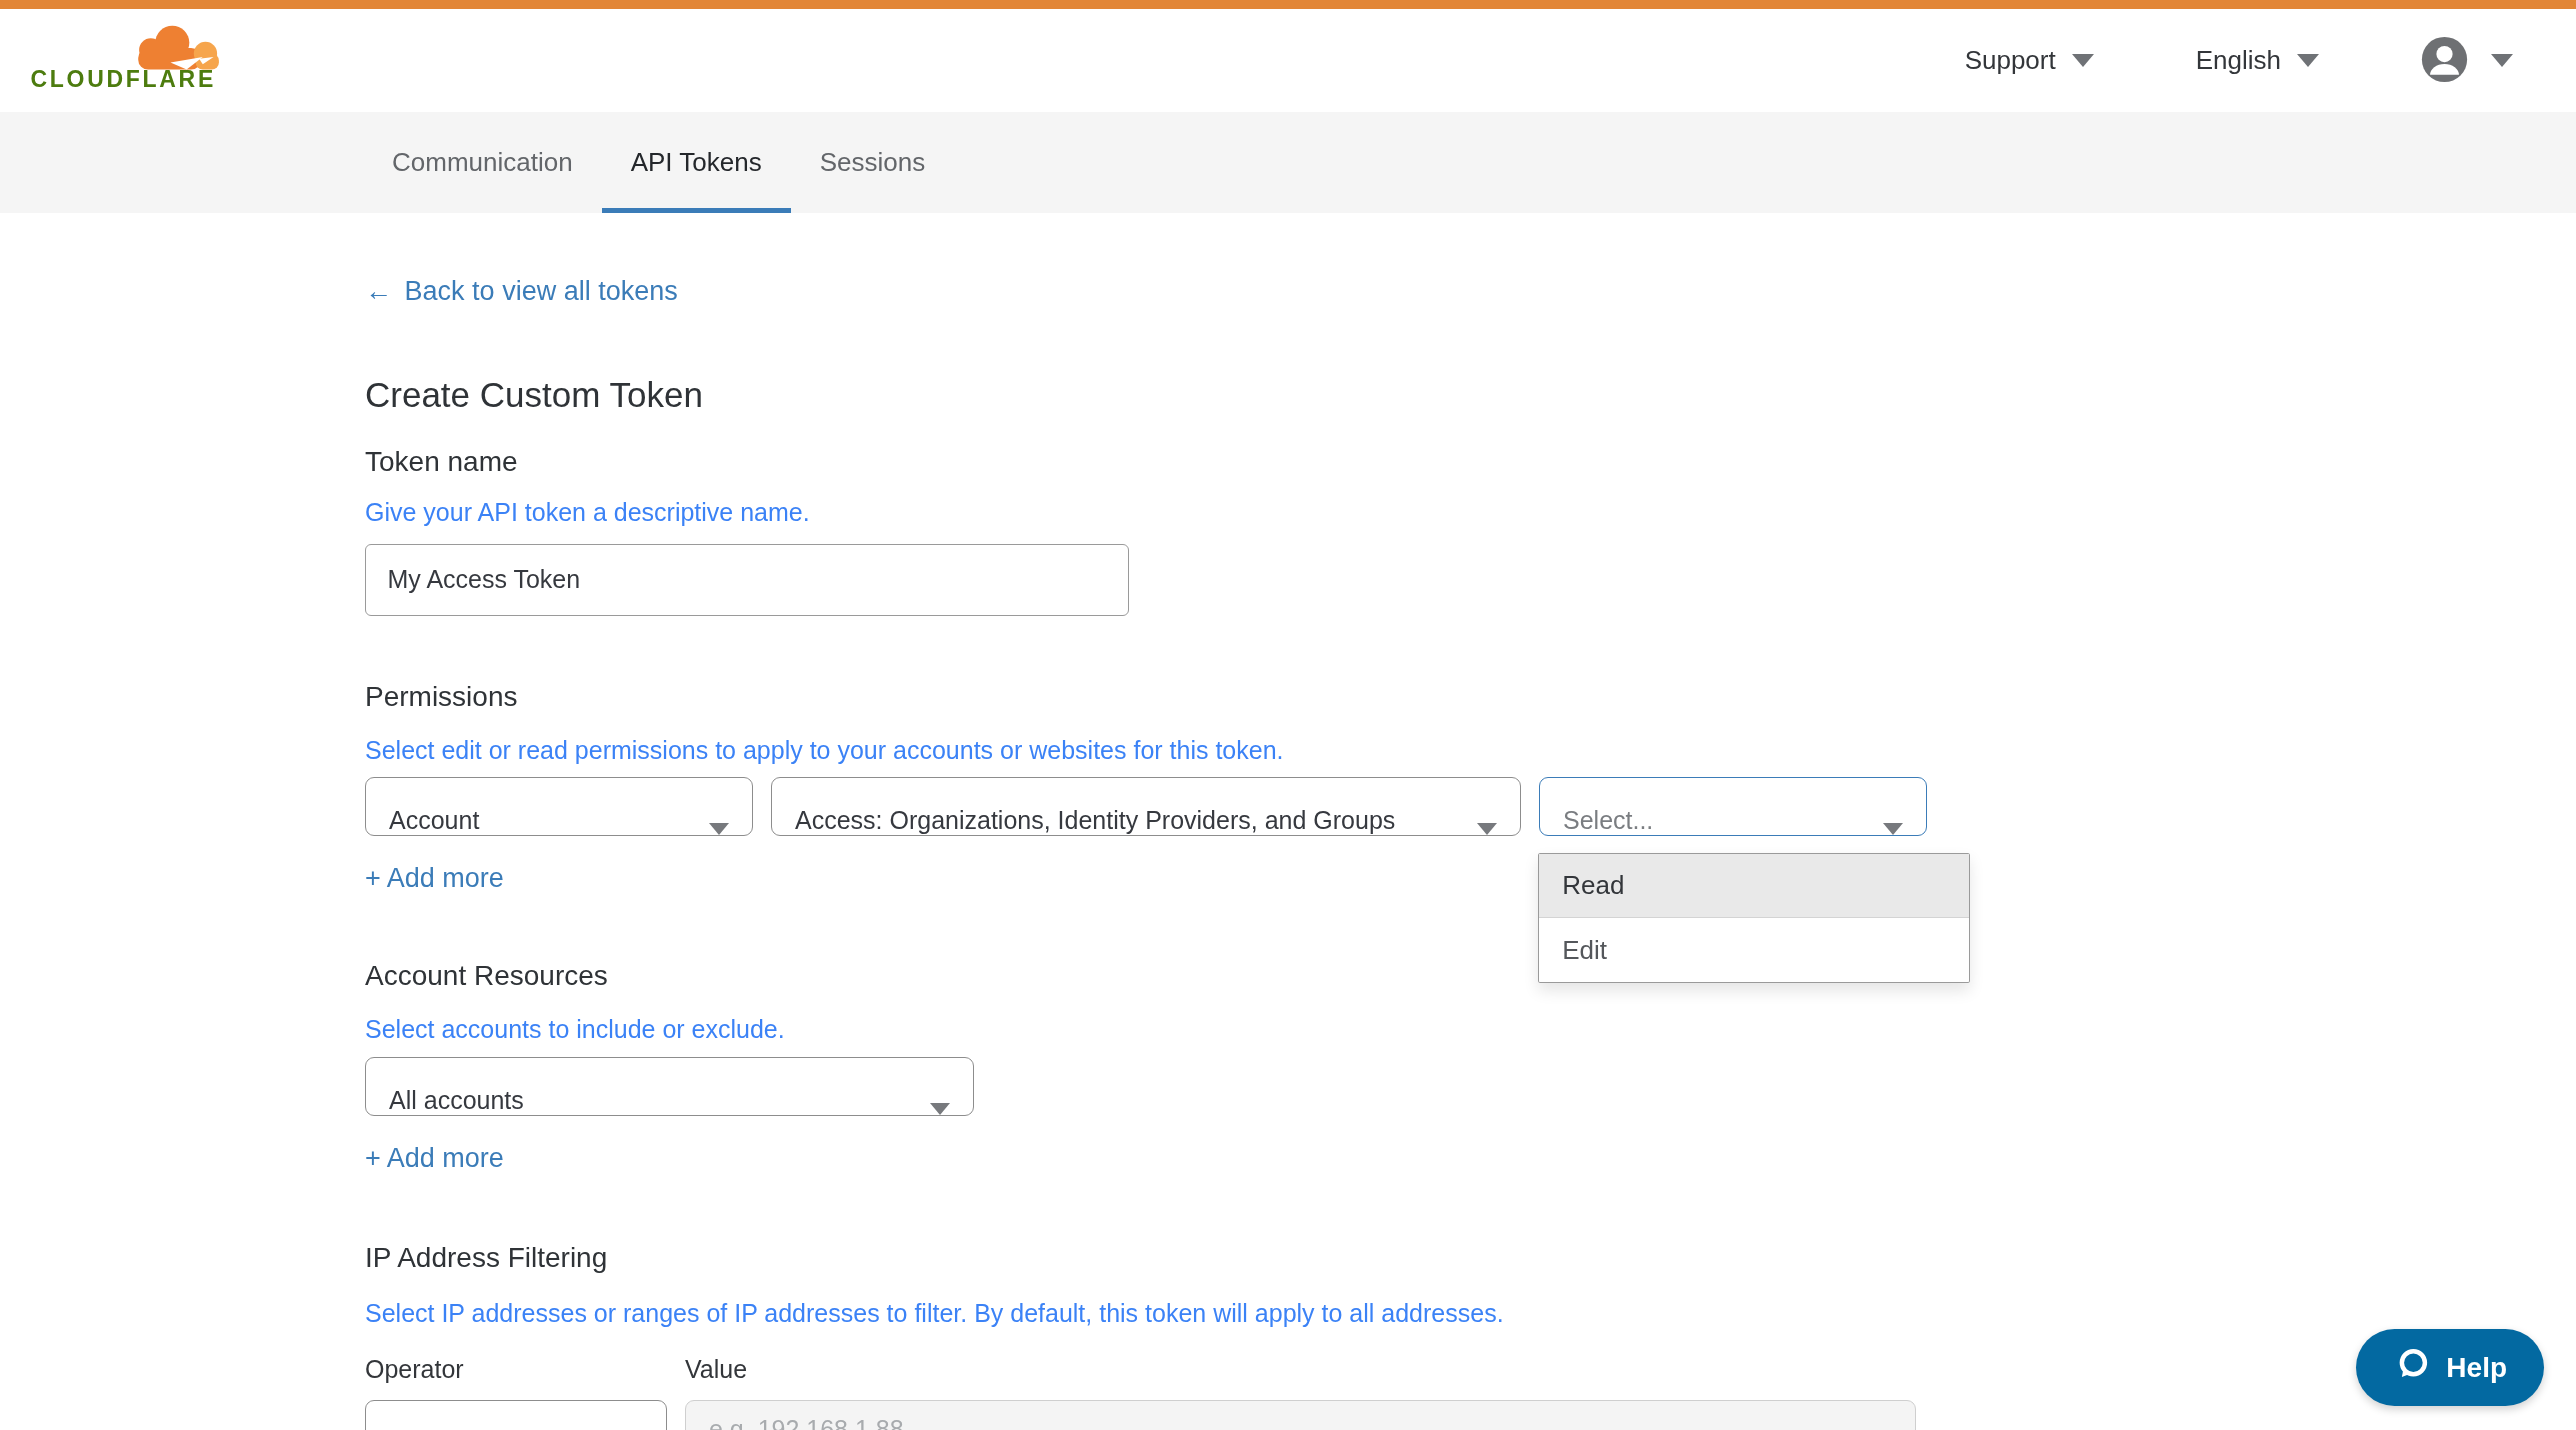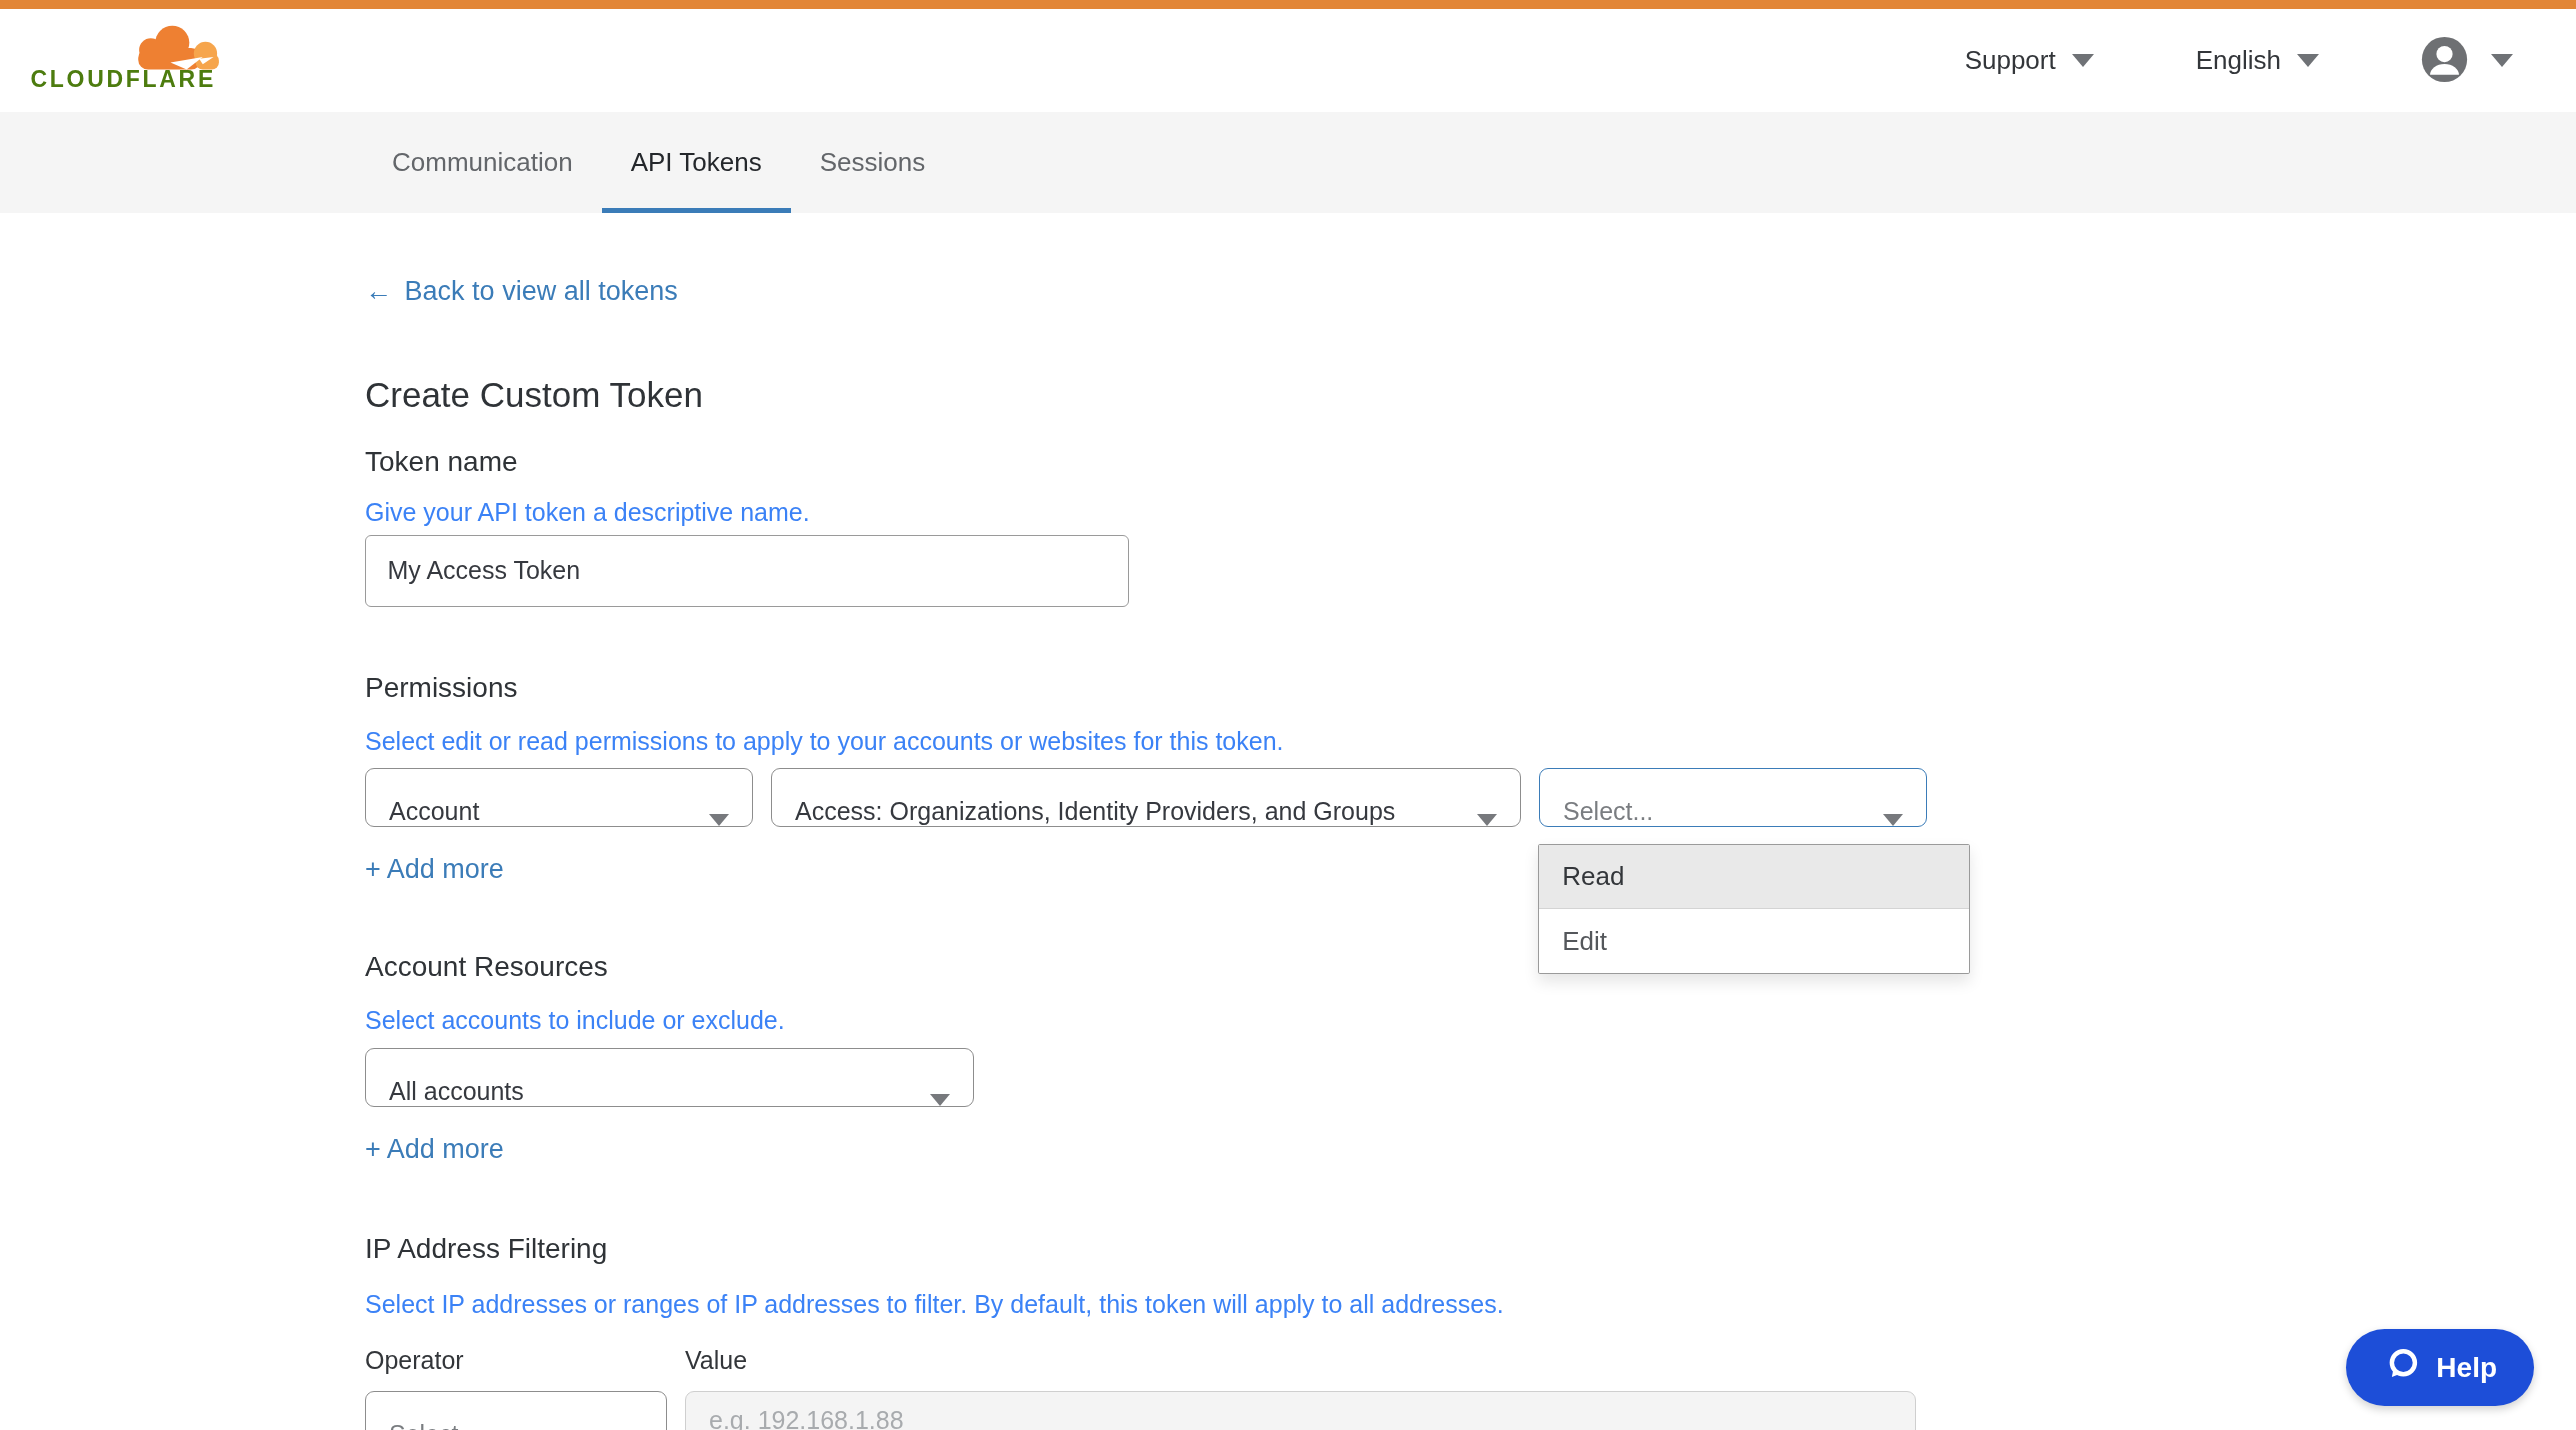--- a/index.html
+++ b/index.html
@@ -61,21 +61,21 @@
   }
   .page-title { margin-top:68px; font-size:35px; font-weight:500; color:#2f3337; }
 
   .section-heading { font-size:28px; font-weight:500; color:#2f3337; }
   .section-desc { font-size:25px; color:#3b82f6; }
 
   .token-name-heading { margin-top:30.5px; }
   .token-name-desc { margin-top:20px; }
 
   .text-input {
-    margin-top:8px;
+    margin-top:17px;
     width:764px; height:72px;
     border:1.8px solid #9a9a9a; border-radius:6px;
     padding:0 21.5px; font-size:25px; color:#36393f;
     font-family:"Liberation Sans", sans-serif;
     outline:none; background:#fff; display:block;
   }
 
   .permissions-heading { margin-top:65px; }
   .permissions-desc { margin-top:23px; }
 
@@ -124,23 +124,23 @@
   .disabled-input {
     width:1231px; height:59px;
     background:#f4f4f4; border:1.8px solid #cfcfcf; border-radius:9px;
     padding:0 23px; font-size:25px; color:#a8abae;
     font-family:"Liberation Sans", sans-serif; outline:none;
   }
   .disabled-input::placeholder { color:#a8abae; }
 
   
   .help-button {
-    position:absolute; right:42px; bottom:25px;
+    position:absolute; right:32px; bottom:25px;
     width:188px; height:77px; border-radius:39px;
-    background:#1d4ed8; border:none;
+    background:#0369a1; border:none;
     display:flex; align-items:center; justify-content:center; gap:14.4px;
     color:#ffffff; font-size:28px; font-weight:700;
     font-family:"Liberation Sans", sans-serif;
     cursor:pointer; box-shadow:0 3.6px 9px rgba(0,0,0,0.18);
   }
 </style>
 </head>
 <body>
 
 <div class="brand-strip"></div>

